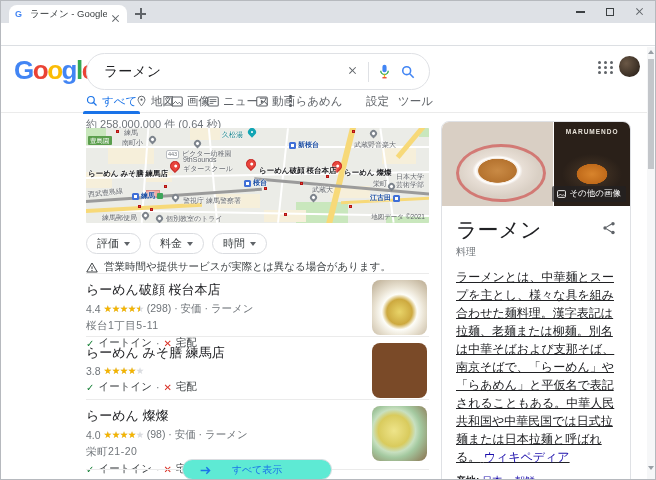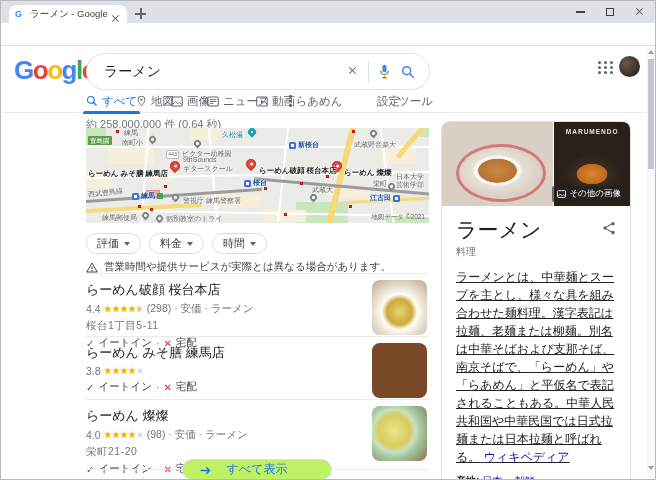--- a/index.html
+++ b/index.html
@@ -97,21 +97,21 @@
   .stars { position:relative; font-size:9.5px; letter-spacing:-0.5px; color:#dadce0; line-height:10px; }
   .stars .fill { position:absolute; left:0; top:0; overflow:hidden; color:#f4b400; white-space:nowrap; }
   .l-addr { font-size:10.5px; color:#70757a; margin-top:3px; letter-spacing:0.5px; }
   .l-services { display:flex; align-items:center; gap:4px; font-size:10.5px; color:#3c4043; margin-top:3px; }
   .svc-check { color:#188038; font-size:10px; }
   .svc-cross { color:#d93025; font-size:10px; }
   .thumb { position:absolute; right:2px; top:6px; width:55px; height:55px; border-radius:8px; overflow:hidden; }
 
   .viewall-row { position:absolute; left:85px; top:412px; width:343px; height:21px; }
   .va-line { position:absolute; top:10px; height:1px; background:#ebebeb; }
-  .viewall { position:absolute; left:96px; top:0; width:150px; height:21px; border:1px solid #dadce0; border-radius:11px; background:#bef264; display:flex; align-items:center; justify-content:center; font-size:12px; color:#1a73e8; }
+  .viewall { position:absolute; left:96px; top:0; width:150px; height:21px; border:1px solid #dadce0; border-radius:11px; background:#5eead4; display:flex; align-items:center; justify-content:center; font-size:10px; color:#1a73e8; }
   .va-arrow { position:absolute; left:16px; top:4px; }
 
   
   .kp { position:absolute; left:440px; top:74px; width:190px; height:400px; border:1px solid #dfe1e5; border-radius:8px 8px 0 0; background:#fff; overflow:hidden; }
   .kp-images { position:relative; height:84px; display:flex; gap:1px; background:#fff; }
   .kp-img1 { width:112px; height:84px; background:
       radial-gradient(ellipse 42px 26px at 50% 58%, #c98a45 0%, #b5732f 45%, #f3e7dc 47%, #fff 52%, #e8dfd6 60%, #d9cfc4 100%);
   }
   .kp-img1::before { content:""; position:absolute; left:14px; top:22px; width:84px; height:52px; border-radius:50%; border:3px solid #c33; opacity:.55; }
   .kp-img2 { position:relative; width:76px; height:84px; background:
@@ -266,21 +266,21 @@
         <span>動画</span>
       </div>
       <div class="rtab" style="left:288px;">
         <span class="kebab">
             <i></i>
             <i></i>
             <i></i>
           </span>
         <span>らあめん</span>
       </div>
-      <div class="rtab" style="left:376px;">
+      <div class="rtab" style="left:365px;">
           <span>設定</span>
         </div>
       <div class="rtab" style="left:397px;">
           <span>ツール</span>
         </div>
     </div>
 
     <div class="stats">約 258,000,000 件 (0.64 秒)</div>
 
     <div class="map">

